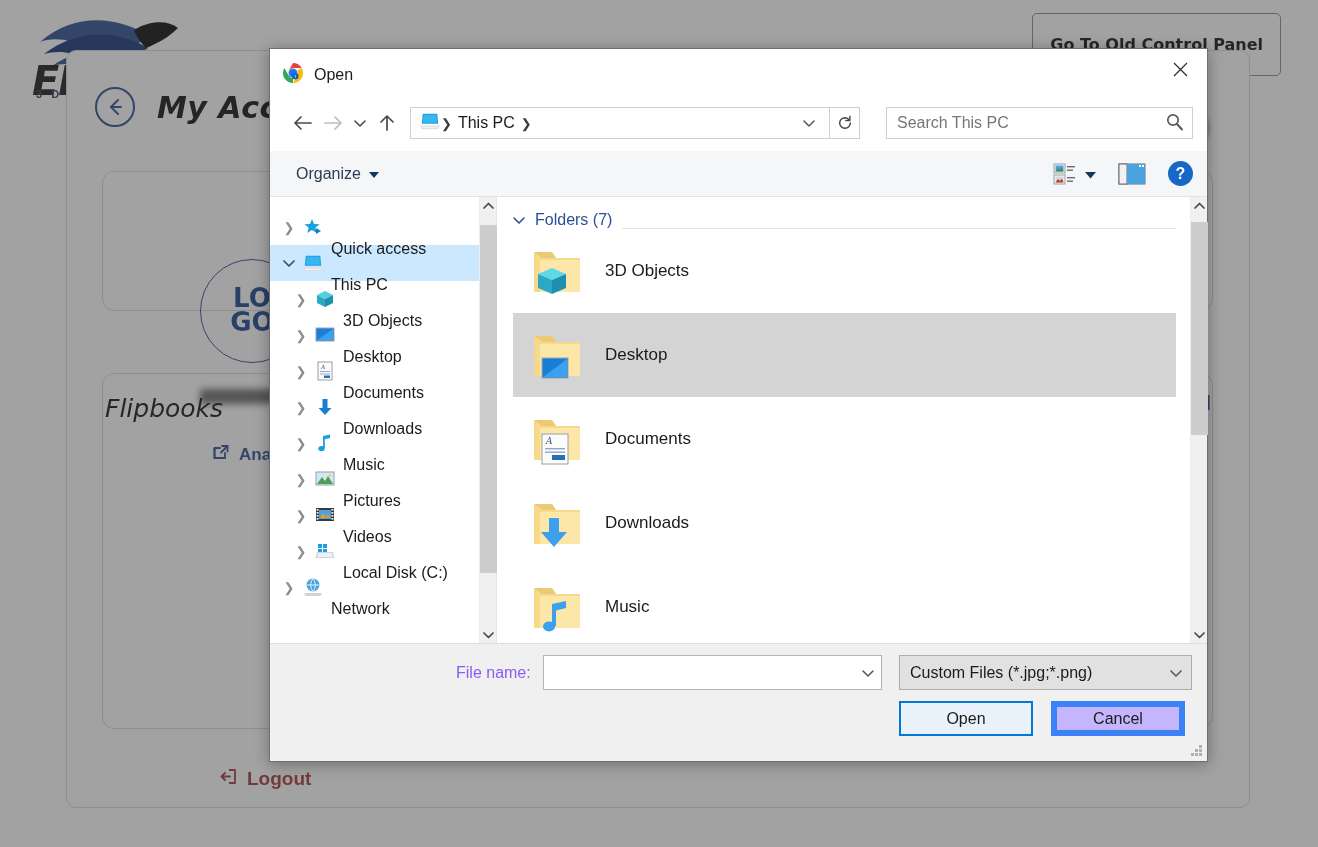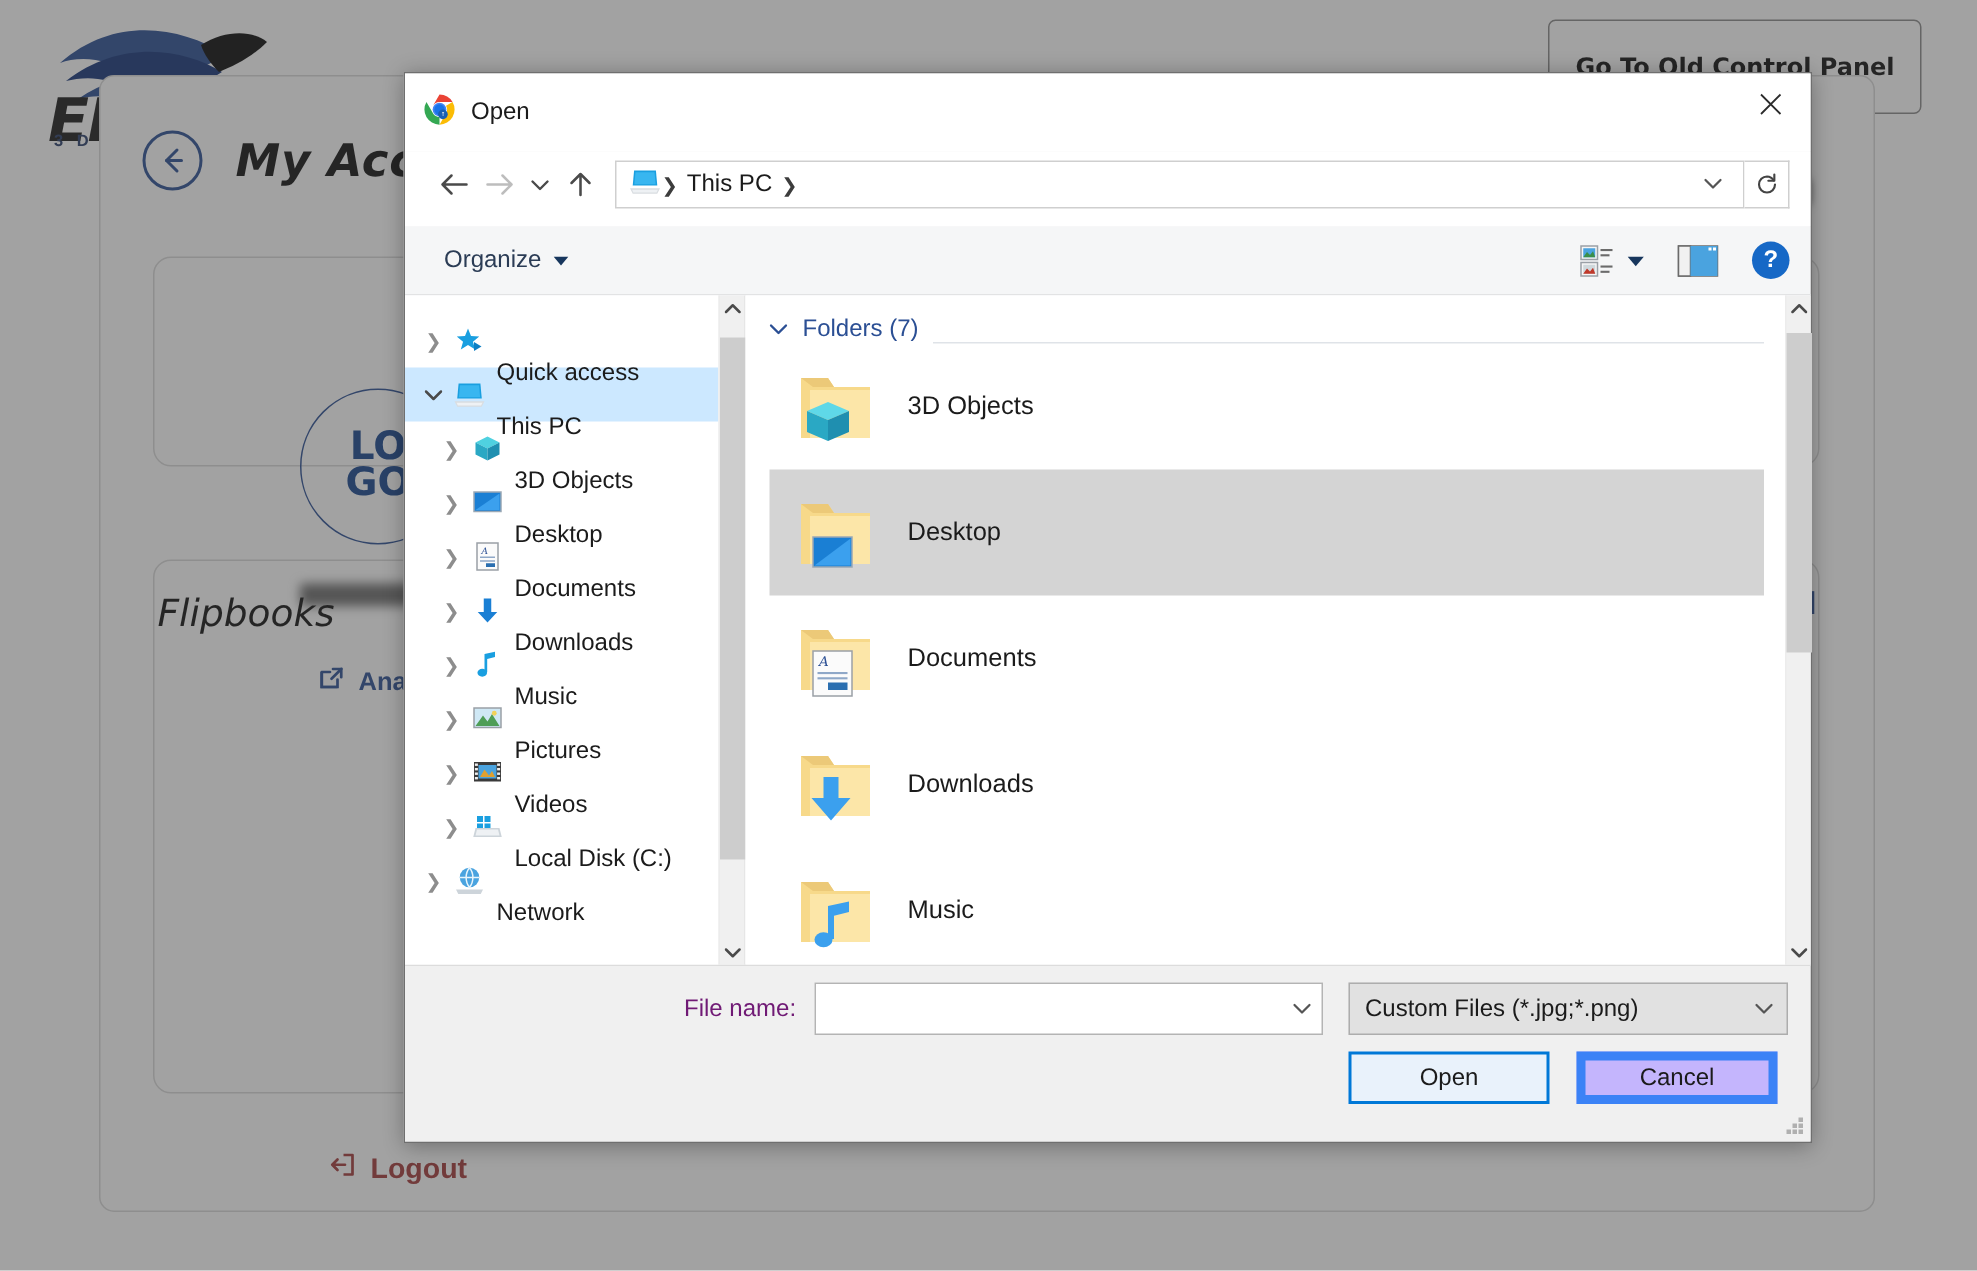--- a/index.html
+++ b/index.html
@@ -253,21 +253,21 @@
     display: flex; align-items: center; height: 84px;
     margin: 0 14px 0 16px; padding-left: 14px; cursor: pointer;
   }
   .file-row.selected { background: #d4d4d4; }
   .file-ico { width: 60px; flex: none; display: flex; align-items: center; justify-content: center; }
   .file-name { font-size: 17px; color: #1b1b1b; margin-left: 18px; }
 
   
   .footer { height: 117px; background: #f0f0f0; position: relative; flex: none; }
   .fname-label {
-    position: absolute; left: 186px; top: 20px; font-size: 16px; color: #701a75;
+    position: absolute; left: 186px; top: 20px; font-size: 16px; color: #8b5cf6;
   }
   .fname-combo {
     position: absolute; left: 273px; top: 11px; width: 339px; height: 35px;
     background: #fff; border: 1px solid #b4b4b4;
     display: flex; align-items: center; padding: 0 6px 0 8px;
   }
   .fname-combo input {
     flex: 1; border: none; outline: none; font-size: 16px;
     font-family: "Liberation Sans", sans-serif; min-width: 0;
   }
@@ -432,20 +432,29 @@
         </svg>
       </span>
     </div>
     <div class="refresh-btn">
       <svg width="16" height="16" viewBox="0 0 18 18">
         <path d="M15 9 A6 6 0 1 1 9 3 A6 6 0 0 1 14 6" fill="none" stroke="#444" stroke-width="1.6" stroke-linecap="round"></path>
         <path d="M14.5 1.5 V6.2 H10" fill="none" stroke="#444" stroke-width="1.6" stroke-linecap="round" stroke-linejoin="round"></path>
       </svg>
     </div>
 
+    <div class="searchbox">
+      <input type="text" placeholder="Search This PC" style="">
+      <span>
+        <svg width="19" height="19" viewBox="0 0 19 19">
+          <circle cx="8" cy="8" r="5.2" fill="none" stroke="#5a5a5a" stroke-width="1.7"></circle>
+          <path d="M12 12 L17 17.5" stroke="#5a5a5a" stroke-width="2" stroke-linecap="round"></path>
+        </svg>
+      </span>
+    </div>
   </div>
 
   <div class="toolbar">
     <div class="organize">
       <span>Organize</span>
       <span>
         <svg width="10" height="7" viewBox="0 0 10 7">
             <path d="M0 0 L5 6 L10 0 Z" fill="#17365d"></path>
           </svg>
       </span>

